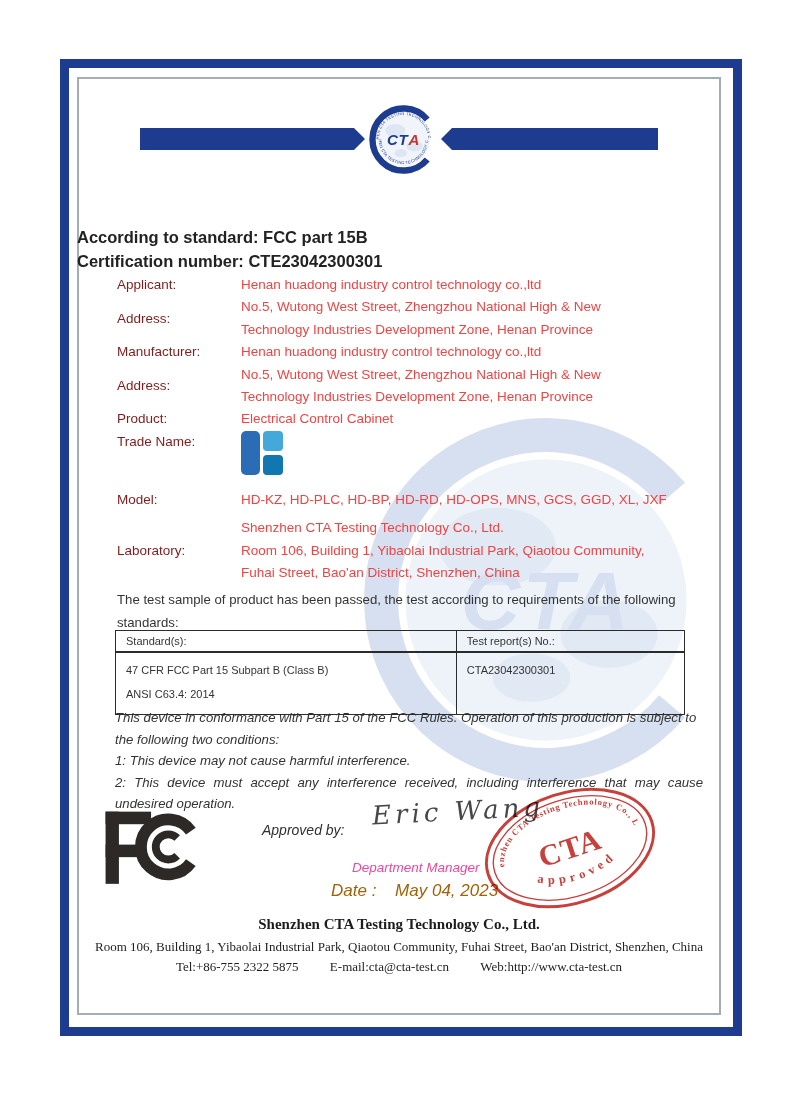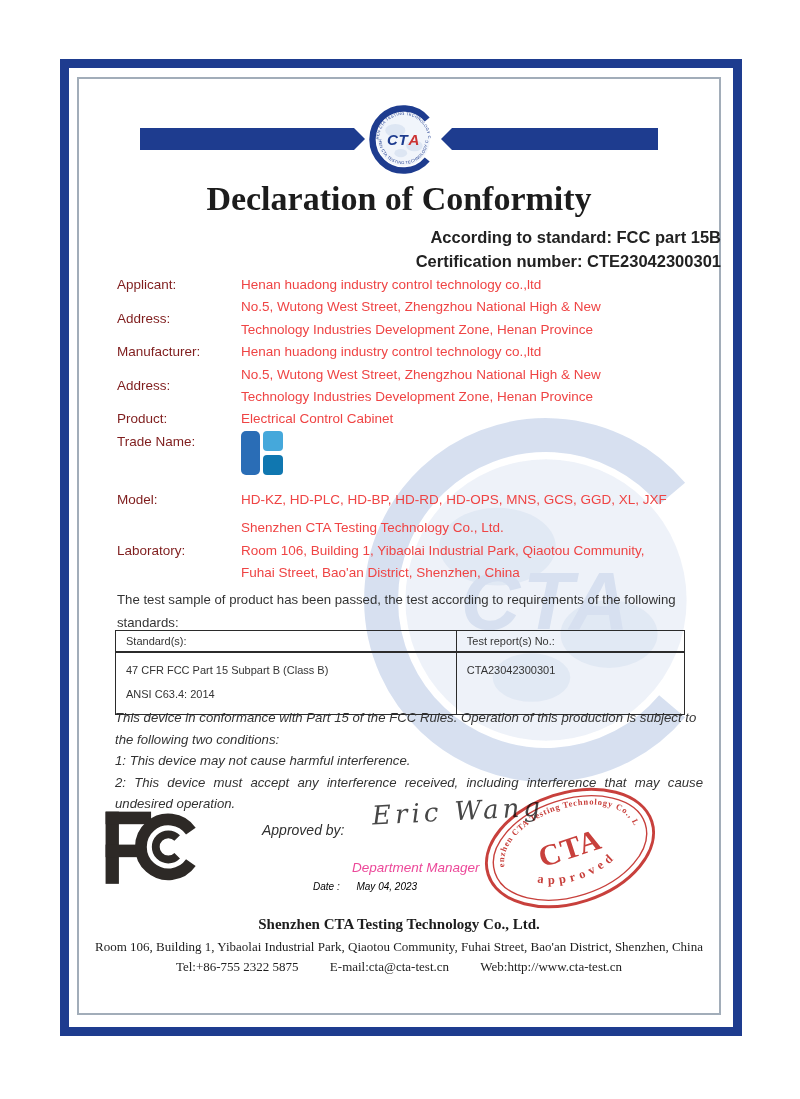--- a/index.html
+++ b/index.html
@@ -17,21 +17,21 @@
   .content { position:absolute; inset:0; z-index:1; }
 
   
   .bar { position:absolute; top:128px; height:22px; background:#1e3c8f; }
   .bar.left  { left:140px; width:225px; clip-path:polygon(0 0, calc(100% - 11px) 0, 100% 50%, calc(100% - 11px) 100%, 0 100%); }
   .bar.right { left:441px; width:217px; clip-path:polygon(11px 0, 100% 0, 100% 100%, 11px 100%, 0 50%); }
   .cta-logo { position:absolute; left:367px; top:103px; width:73px; height:73px; }
 
   .title { position:absolute; left:77px; width:644px; top:180px; text-align:center;
            font-family:"Liberation Serif", serif; font-weight:bold; font-size:34px; color:#1c1c1c; }
-  .subline { position:absolute; left:77px; width:644px; text-align:right; font-weight:bold; font-size:16.5px; color:#222; }
+  .subline { position:absolute; left:77px; width:644px; text-align:left; font-weight:bold; font-size:16.5px; color:#222; }
   .subline.s1 { top:228px; }
   .subline.s2 { top:252px; }
 
   
   .fields { position:absolute; left:117px; top:274px; width:585px; font-size:13.5px; line-height:22.4px; }
   .frow { display:flex; }
   .flabel { width:124px; display:flex; align-items:center; color:#7f1d1d; }
   .fvalue { flex:1; color:#ef4444; }
   .frow.trade { height:58px; align-items:flex-start; }
   .frow.lab { margin-top:6px; }
@@ -56,21 +56,21 @@
   
   .conditions { position:absolute; left:115px; top:707px; width:588px; font-style:italic; font-size:13.2px; line-height:21.5px; color:#333; }
   .conditions p.justify { text-align:justify; }
 
   
   .fcc-logo { position:absolute; left:104px; top:802px; width:102px; height:86px; }
   .approved-by { position:absolute; left:262px; top:822px; font-style:italic; font-size:14px; color:#2f2f2f; }
   .signature { position:absolute; left:372px; top:796px; font-family:"DejaVu Serif", serif; font-style:italic; font-size:26px;
                letter-spacing:4px; color:#474747; transform:rotate(-3deg); z-index:2; }
   .dept { position:absolute; left:352px; top:860px; font-style:italic; font-size:13.5px; color:#ec4899; z-index:2; }
-  .date-line { position:absolute; left:313px; top:881px; font-style:italic; font-size:10px; color:#000000; z-index:2; }
+  .date-line { position:absolute; left:331px; top:881px; font-style:italic; font-size:17px; color:#a16207; z-index:2; }
   .date-line .dv { margin-left:14px; }
   .stamp { position:absolute; left:468px; top:778px; width:204px; height:140px; z-index:3; mix-blend-mode:multiply; }
 
   
   .footer { position:absolute; left:77px; width:644px; text-align:center; font-family:"Liberation Serif", serif; color:#1d1d1d; }
   .footer.f-name { top:916px; font-weight:bold; font-size:15px; }
   .footer.f-addr { top:939px; font-size:13px; }
   .footer.f-contact { top:959px; font-size:13px; }
   .f-contact span { margin:0 14px; }
 </style>
@@ -109,21 +109,20 @@
       <text font-family="Liberation Sans, sans-serif" font-size="4.4" fill="#1e3c8f" letter-spacing="0.3">
         <textPath href="#lr-top" startOffset="50%" text-anchor="middle">SHENZHEN CTA TESTING TECHNOLOGY CO., LTD</textPath>
       </text>
       <text font-family="Liberation Sans, sans-serif" font-size="4.4" fill="#1e3c8f" letter-spacing="0.3">
         <textPath href="#lr-bot" startOffset="50%" text-anchor="middle">SHENZHEN CTA TESTING TECHNOLOGY CO., LTD</textPath>
       </text>
       <text x="22" y="46.5" font-family="Liberation Sans, sans-serif" font-weight="bold" font-style="italic" font-size="16.5" fill="#1e3c8f" letter-spacing="0.5">CT</text>
       <text x="45.5" y="46.5" font-family="Liberation Sans, sans-serif" font-weight="bold" font-style="italic" font-size="16.5" fill="#cc3333">A</text>
     </svg>
 
-    <div class="title">Declaration of Conformity</div>
     <div class="subline s1">According to standard: FCC part 15B</div>
     <div class="subline s2">Certification number: CTE23042300301</div>
 
     <div class="fields">
       <div class="frow">
         <div class="flabel">Applicant:</div>
         <div class="fvalue">
             <div>Henan huadong industry control technology co.,ltd</div>
           </div>
       </div>

